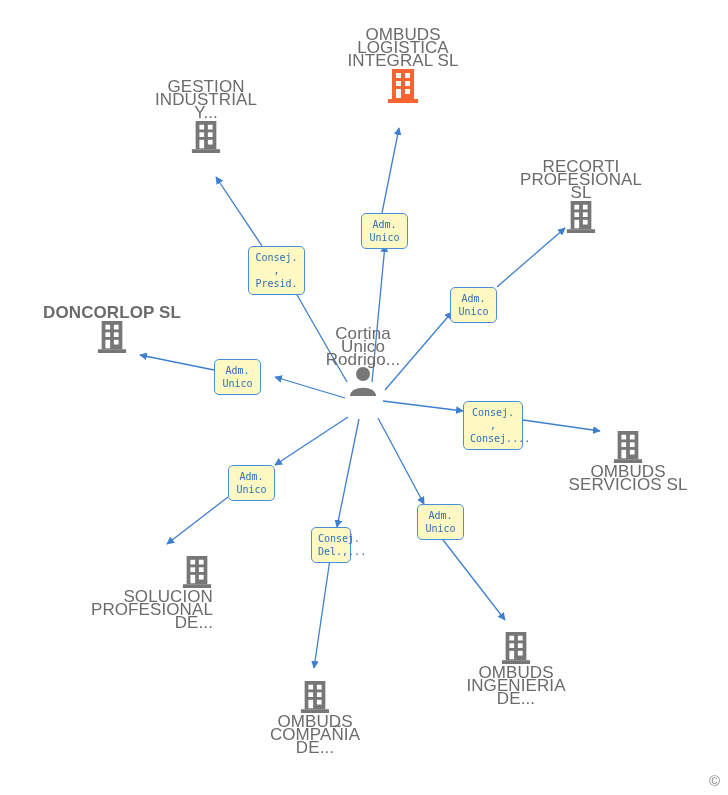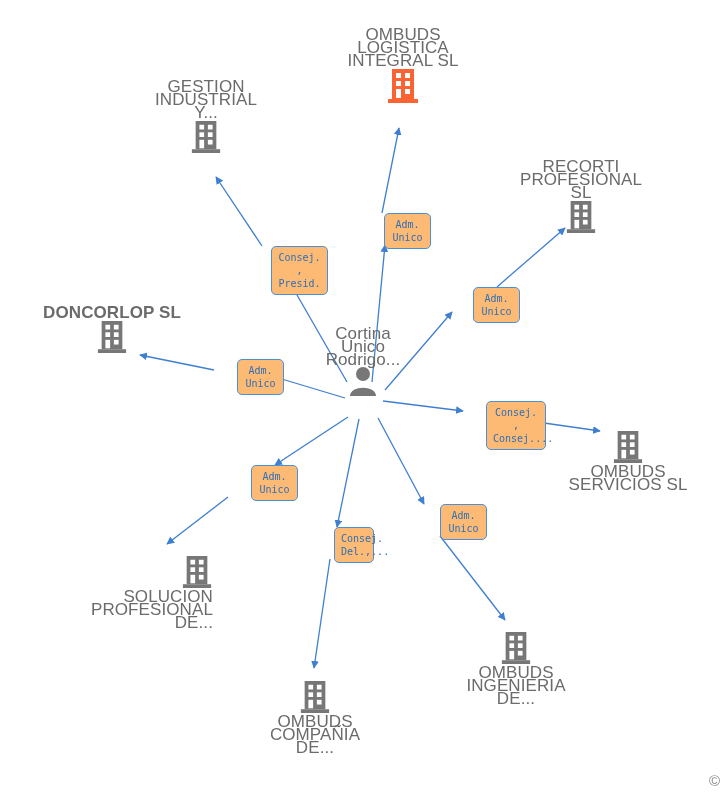--- a/index.html
+++ b/index.html
@@ -49,30 +49,29 @@
     line-height: 0;
   }
   .node.below .icon-wrap { margin-top: 3px; }
   .node.above .icon-wrap { margin-bottom: 3px; }
 
   
   .rel {
     position: absolute;
     border: 1px solid #4a90d9;
     border-radius: 5px;
-    background: #fdba74;
+    background: #fef9c3;
     color: #2f6fb5;
     font-family: "DejaVu Sans Mono", monospace;
     font-size: 10px;
     line-height: 13px;
     padding: 4px 6px 4px 6px;
     text-align: center;
     white-space: pre-line;
     box-sizing: border-box;
-    margin-left: 23px;
   }
 
   
   .watermark {
     position: absolute;
     right: 8px;
     bottom: 6px;
     display: flex;
     align-items: center;
     gap: 4px;

